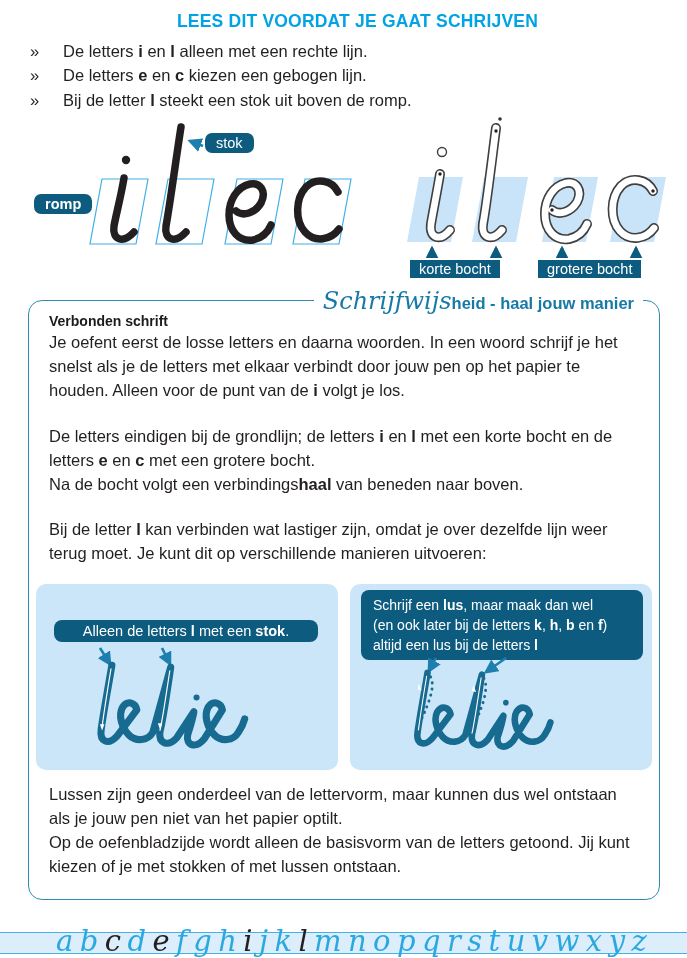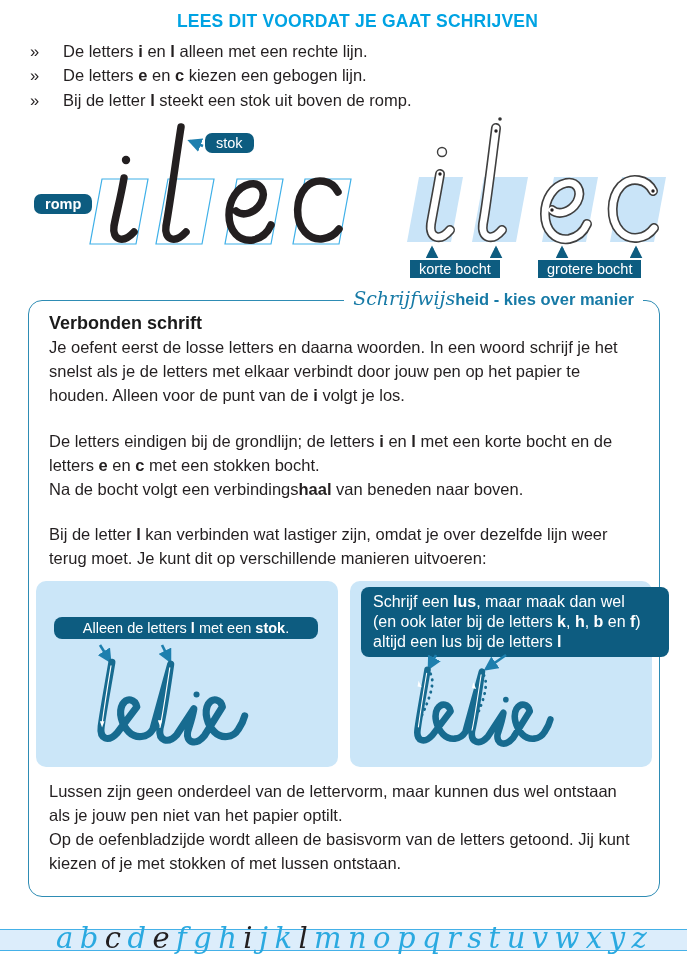--- a/index.html
+++ b/index.html
@@ -28,32 +28,32 @@
     border-radius:7px;padding:2px 11px;white-space:nowrap;}
   .taglabel.sq{border-radius:0;padding:1px 9px;}
   .lbl-stok{left:185px;top:19px;}
   .lbl-romp{left:14px;top:80px;font-weight:bold;}
   .lbl-korte{left:18px;top:146px;}
   .lbl-grotere{left:146px;top:146px;}
 
   .infobox{position:relative;margin:18px 27px 0 28px;border:1.6px solid var(--box-border);
     border-radius:14px;padding:10px 20px 0;}
   .brand{position:absolute;top:-14px;right:16px;background:#fff;padding:0 9px;color:var(--brand-teal);white-space:nowrap;}
-  .brand .script{font-family:"DejaVu Serif",serif;font-style:italic;font-size:19px;}
+  .brand .script{font-family:"DejaVu Serif",serif;font-style:italic;font-size:24px;}
   .brand .rest{font-weight:bold;font-size:16.5px;}
-  .infobox h2{font-size:18px;margin:2px 0 1px;color:#1b1b1b;}
+  .infobox h2{font-size:14px;margin:2px 0 1px;color:#1b1b1b;}
   .para{font-size:16.5px;line-height:24.2px;margin:0 0 21px;}
   .para .ln{display:block;}
-  .para.tight{margin-bottom:10px;}
+  .para.tight{margin-bottom:18px;}
 
   .panels{display:flex;justify-content:space-between;margin:2px -13px 12px;}
   .panel{position:relative;width:302px;height:186px;background:var(--panel-blue);border-radius:10px;}
   .panel-label{position:absolute;background:var(--label-dark);color:#fff;font-size:14.5px;border-radius:8px;}
   .panel-label.center{left:18px;top:36px;width:264px;text-align:center;padding:3px 0;}
-  .panel-label.multi{left:11px;top:6px;width:308px;padding:5px 12px;line-height:20px;font-size:16px;}
+  .panel-label.multi{left:11px;top:6px;width:282px;padding:5px 12px;line-height:20px;font-size:14px;}
   .panel svg.overlay{position:absolute;left:0;top:0;}
   .panel svg.word{position:absolute;}
   .panel-stok svg.word{left:42px;top:76px;}
   .panel-lus svg.word{left:46px;top:84px;}
 
   .alphabet-strip{position:relative;margin-top:24px;height:60px;}
   .band{position:absolute;left:0;right:0;top:8px;height:22px;background:var(--band-blue);
     border-top:1.6px solid var(--band-line);border-bottom:1.6px solid var(--band-line);}
   .alpha-row{position:absolute;left:56px;right:40px;top:3px;display:flex;justify-content:space-between;
     font-family:"DejaVu Serif",serif;font-style:italic;font-size:29px;line-height:1;}
@@ -155,27 +155,27 @@
           <line x1="244" y1="144" x2="244" y2="134" marker-end="url(#arrU)"></line>
         </g>
       </svg>
       <div class="taglabel sq lbl-korte">korte bocht</div>
       <div class="taglabel sq lbl-grotere">grotere bocht</div>
     </div>
   </div>
 
   <div class="infobox">
     <div class="brand">
-      <span class="script">Schrijfwijs</span><span class="rest">heid - kies over manier</span>
+      <span class="script">Schrijfwijs</span><span class="rest">heid - haal jouw manier</span>
     </div>
     <h2>Verbonden schrift</h2>
 
     <p class="para"><span>Je oefent eerst de losse letters en daarna woorden. In een woord schrijf je het snelst als je de letters met elkaar verbindt door jouw pen op het papier te houden. Alleen voor de punt van de </span><span class="rb">i</span><span> volgt je los.</span></p>
     <p class="para">
-        <span class="ln"><span>De letters eindigen bij de grondlijn; de letters </span><span class="rb">i</span><span> en </span><span class="rb">l</span><span> met een korte bocht en de letters </span><span class="rb">e</span><span> en </span><span class="rb">c</span><span> met een stokken bocht.</span></span>
+        <span class="ln"><span>De letters eindigen bij de grondlijn; de letters </span><span class="rb">i</span><span> en </span><span class="rb">l</span><span> met een korte bocht en de letters </span><span class="rb">e</span><span> en </span><span class="rb">c</span><span> met een grotere bocht.</span></span>
         <span class="ln"><span>Na de bocht volgt een verbindings</span><span class="rb">haal</span><span> van beneden naar boven.</span></span>
       </p>
     <p class="para tight"><span>Bij de letter </span><span class="rb">l</span><span> kan verbinden wat lastiger zijn, omdat je over dezelfde lijn weer terug moet. Je kunt dit op verschillende manieren uitvoeren:</span></p>
 
     <div class="panels">
 
       <div class="panel panel-stok">
         <div class="panel-label center"><span>Alleen de letters </span><span class="rb">l</span><span> met een </span><span class="rb">stok</span><span>.</span></div>
         <svg class="overlay" width="302" height="186" viewBox="0 0 302 186">
           <defs>

